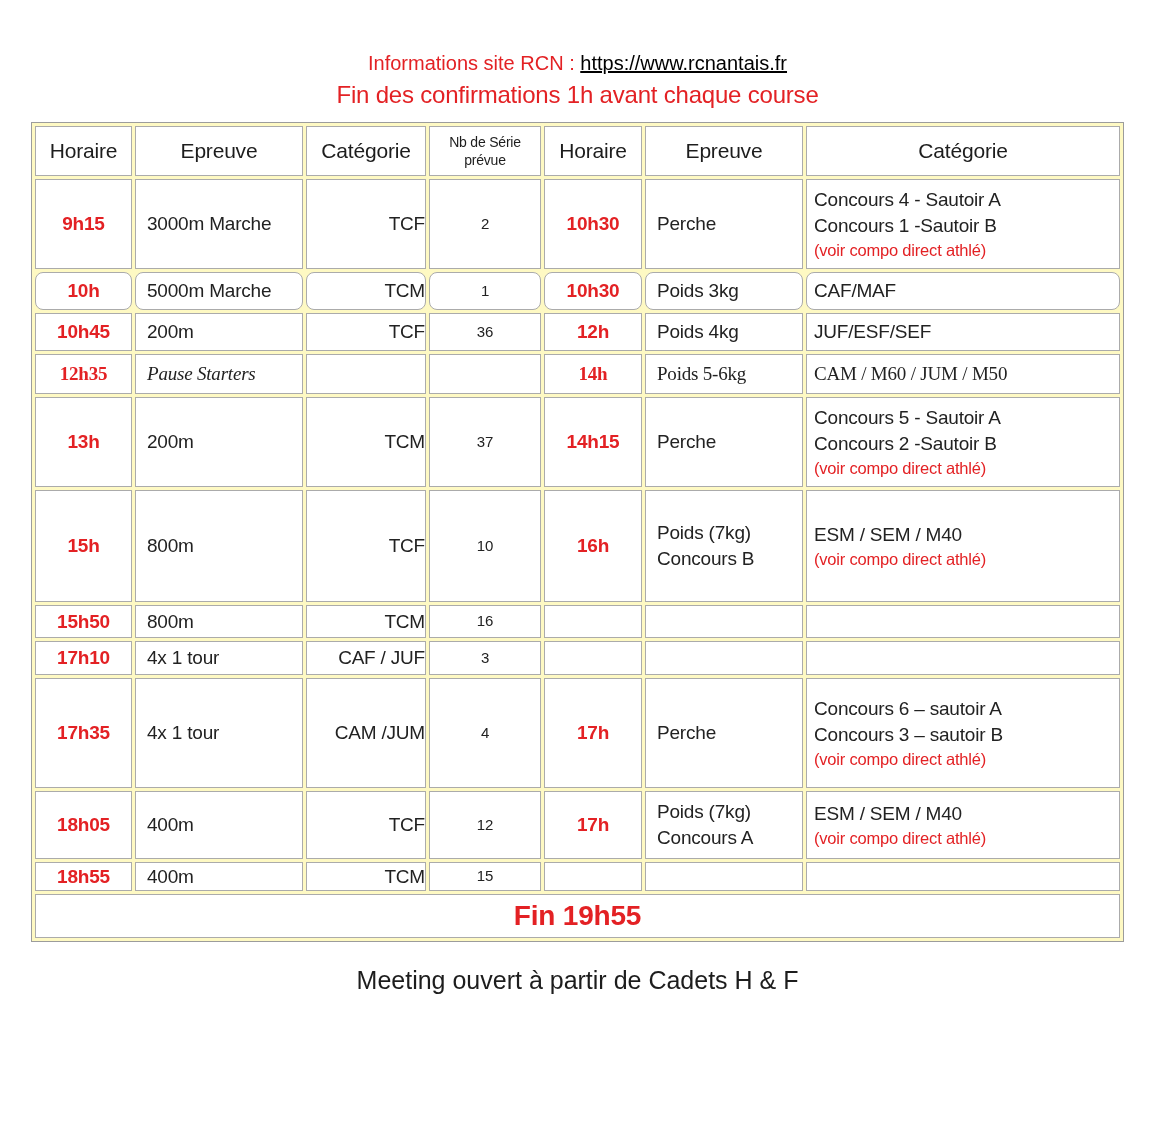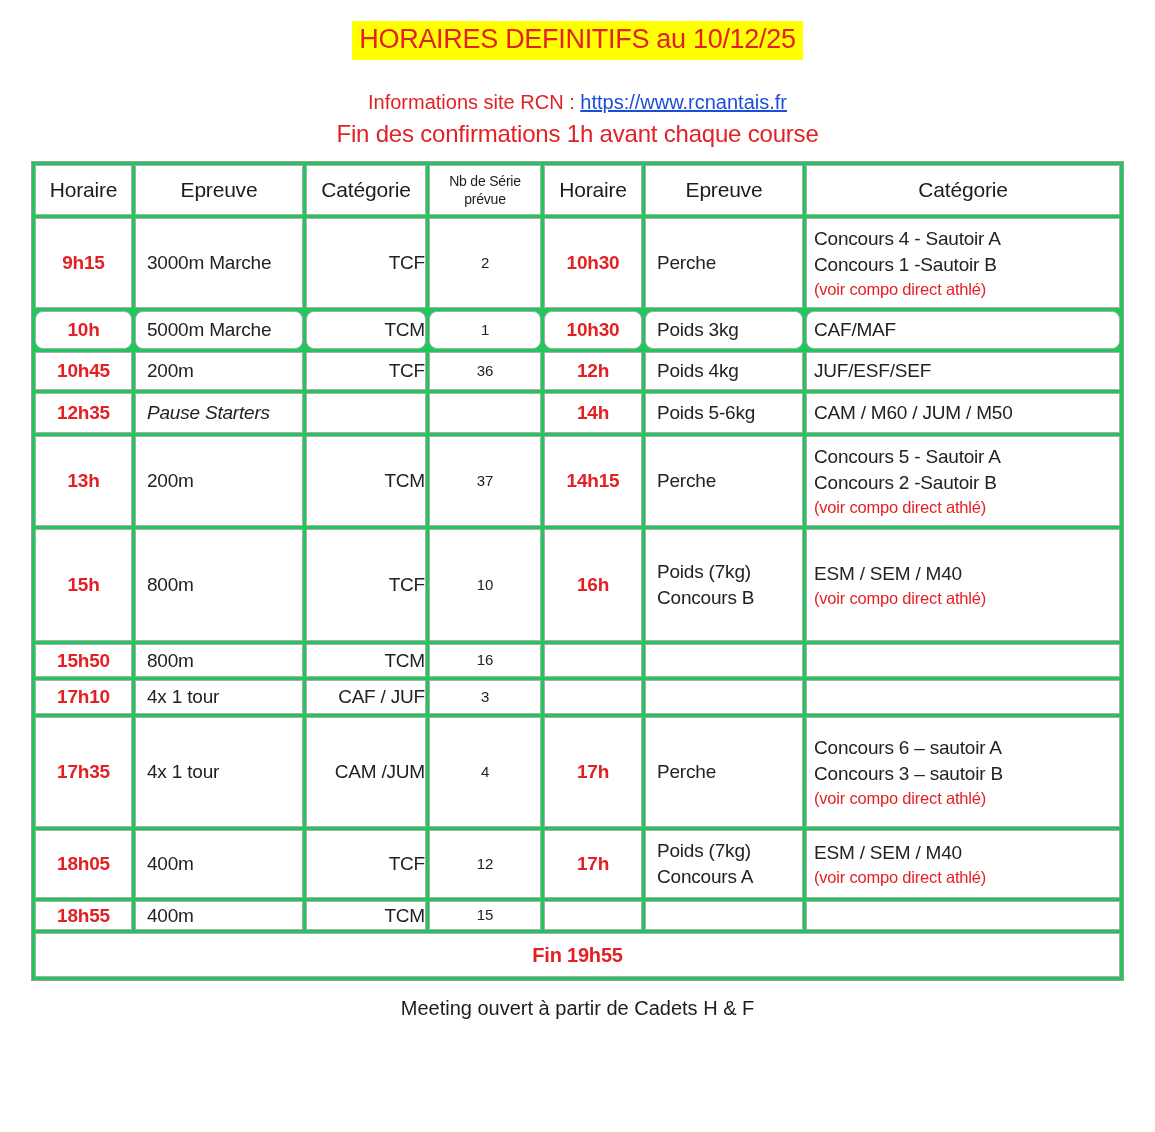--- a/index.html
+++ b/index.html
@@ -15,73 +15,70 @@
   .title {
     display: inline-block;
     background: #ffff00;
     color: #e32124;
     font-size: 27px;
     padding: 3px 7px 5px 7px;
     letter-spacing: -0.3px;
   }
 
   .info-line { text-align: center; margin-top: 31px; font-size: 20px; color: #e32124; }
-  .info-line a { color: #1d4ed8; text-decoration: underline; }
+  .info-line a { color: #000000; text-decoration: underline; }
 
   .subtitle { text-align: center; margin-top: 6px; font-size: 24px; color: #e32124; letter-spacing: -0.2px; }
 
   table.schedule {
     margin: 13px auto 0 auto;
     width: 1093px;
     table-layout: fixed;
     border-collapse: separate;
     border-spacing: 3px;
-    background: #22c55e;
+    background: #fef9c3;
     border: 1px solid #9c9c9c;
   }
   th, td { border: 1px solid #ababab; background: #ffffff; vertical-align: middle; overflow: hidden; }
 
   th { font-size: 21px; font-weight: normal; text-align: center; color: #1d1d1d; height: 50px; letter-spacing: -0.2px; }
   th:nth-child(4) { font-size: 14px; line-height: 1.3; padding: 0 12px; }
 
   td { font-size: 19px; line-height: 1.35; letter-spacing: -0.2px; }
   td.horaire { color: #e32124; font-weight: bold; text-align: center; }
   td.epreuve { text-align: left; padding-left: 11px; }
   td.cat-c   { text-align: right; }
   td.serie   { text-align: center; font-size: 15px; }
   td.cat-l   { text-align: left; padding-left: 7px; }
   td .note   { color: #e32124; font-size: 16.5px; }
   td.italic  { font-style: italic; }
 
   tbody tr:nth-child(1)  td { height: 90px; }
   tbody tr:nth-child(2)  td { height: 38px; border-radius: 8px; }
   tbody tr:nth-child(3)  td { height: 38px; }
-  tbody tr:nth-child(4)  td { height: 40px; }
+  tbody tr:nth-child(4)  td { height: 40px; font-family: Liberation Serif, serif; }
   tbody tr:nth-child(5)  td { height: 90px; }
   tbody tr:nth-child(6)  td { height: 112px; }
   tbody tr:nth-child(7)  td { height: 33px; }
   tbody tr:nth-child(8)  td { height: 34px; }
   tbody tr:nth-child(9)  td { height: 110px; }
   tbody tr:nth-child(10) td { height: 68px; }
   tbody tr:nth-child(11) td { height: 29px; margin-left: 16px; }
 
-  td.fin { height: 44px; color: #e32124; font-weight: bold; text-align: center; font-size: 20px; }
-
-  .footer-line1 { text-align: center; margin-top: 16px; font-size: 20px; color: #1d1d1d; }
+  td.fin { height: 44px; color: #e32124; font-weight: bold; text-align: center; font-size: 28px; }
+
+  .footer-line1 { text-align: center; margin-top: 24px; font-size: 25px; color: #1d1d1d; }
   .footer-line2 { text-align: center; margin-top: 23px; font-size: 20px; color: #1d1d1d; }
   .footer-line2 .lead { font-weight: bold; }
 </style>
 </head>
 <body>
 
 <div class="page">
 
-  <div class="title-wrap">
-    <span class="title">HORAIRES DEFINITIFS au 10/12/25</span>
-  </div>
 
   <div class="info-line">
     <span>Informations site RCN : </span><a href="#">https://www.rcnantais.fr</a>
   </div>
 
   <div class="subtitle">Fin des confirmations 1h avant chaque course</div>
 
   <table class="schedule">
     <colgroup>
       <col style="width:97px">

